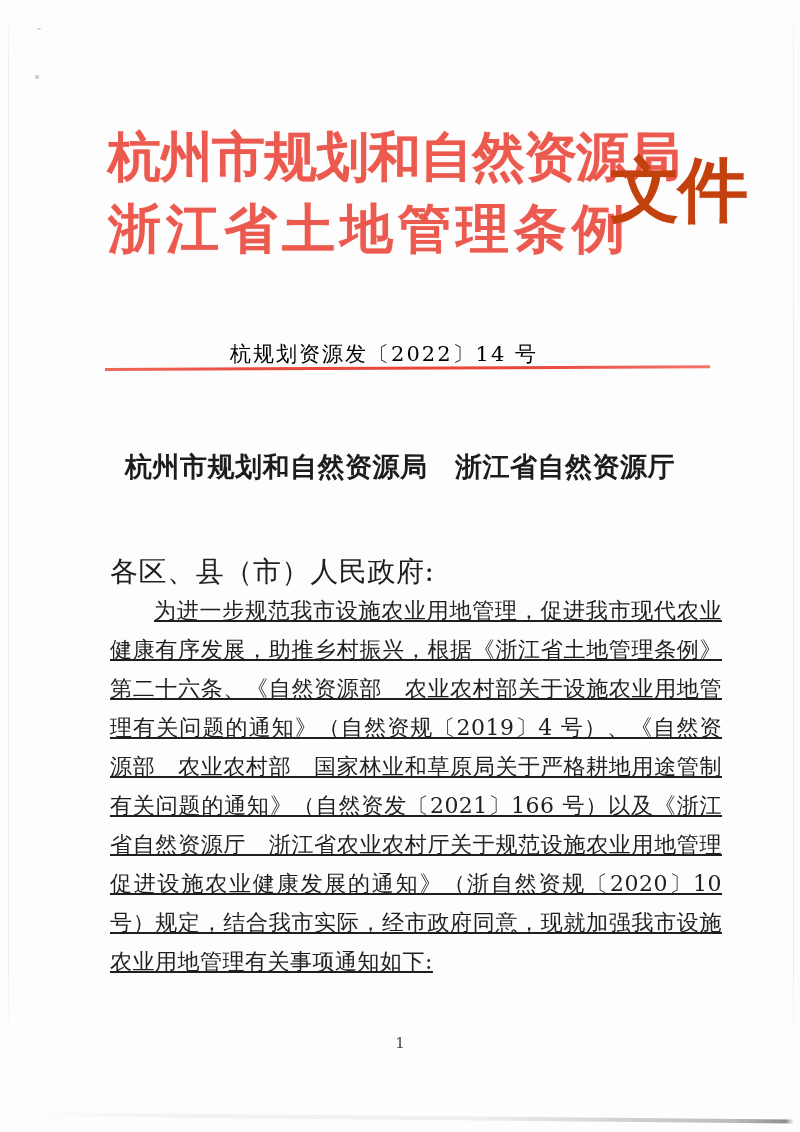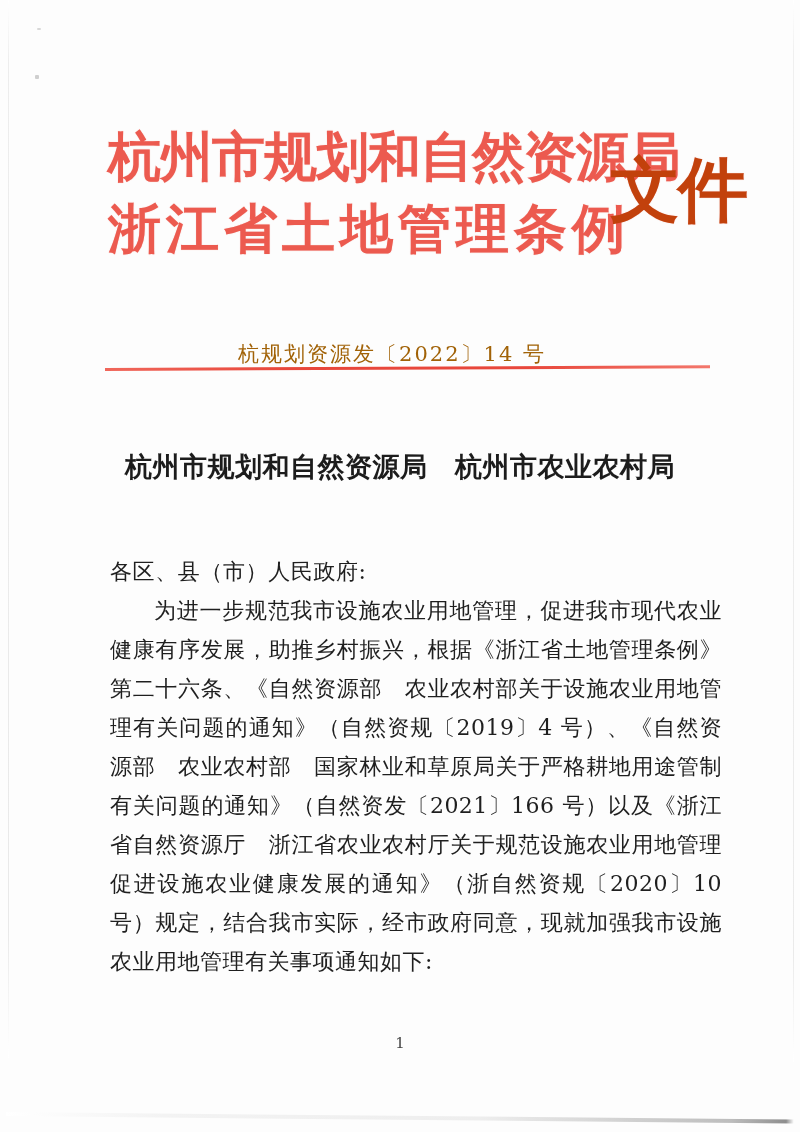--- a/index.html
+++ b/index.html
@@ -102,28 +102,28 @@
     line-height: 80px;
     color: #c2410c;
     white-space: nowrap;
     letter-spacing: -2px;
     text-shadow: 0 0 1px rgba(236,90,79,0.45);
   }
 
   
   .issue-number {
     position: absolute;
-    left: 8px;
+    left: 0;
     top: 340px;
     width: 768px;
     text-align: center;
     font-family: "DejaVu Serif", "Liberation Serif", serif;
     font-size: 21px;
     letter-spacing: 2px;
-    color: #a16207;
+    color: #000000;
   }
   .red-rule {
     position: absolute;
     left: 105px;
     top: 368px;
     width: 605px;
     height: 3px;
     background: linear-gradient(to right, #f0675b 0%, #e8473b 30%, #e8473b 70%, #f3776c 100%);
     transform: rotate(-0.25deg);
     transform-origin: left center;
@@ -149,36 +149,37 @@
 
   
   .body-block {
     position: absolute;
     left: 110px;
     top: 552px;
     width: 612px;
   }
   .salutation {
     font-family: "DejaVu Serif", "Liberation Serif", serif;
-    font-size: 22px;
+    font-size: 28px;
     line-height: 39px;
     color: #1f1f1f;
     letter-spacing: 0.6px;
   }
   .body-para {
     margin: 0;
     font-family: "DejaVu Serif", "Liberation Serif", serif;
     font-size: 22px;
     line-height: 39px;
     color: #1f1f1f;
     text-align: justify;
     text-align-last: left;
     text-indent: 2em;
     letter-spacing: 0.5px;
     word-break: break-all;
+    text-decoration: underline;
   }
 
   .page-number {
     position: absolute;
     left: 0;
     top: 1034px;
     width: 800px;
     text-align: center;
     font-family: "DejaVu Serif", "Liberation Serif", serif;
     font-size: 15px;
@@ -203,21 +204,21 @@
       <div class="masthead-line l2">浙江省土地管理条例</div>
     </div>
     <div class="masthead-suffix">文件</div>
   </div>
 
   <div class="issue-number">杭规划资源发〔2022〕14 号</div>
 
   <div class="red-rule"></div>
 
   <div class="doc-title">
-    <div class="doc-title-line">杭州市规划和自然资源局　杭州市农业农村局</div>
+    <div class="doc-title-line">杭州市规划和自然资源局　浙江省自然资源厅</div>
   </div>
 
   <div class="body-block">
     <div class="salutation">各区、县（市）人民政府:</div>
     <p class="body-para">为进一步规范我市设施农业用地管理，促进我市现代农业健康有序发展，助推乡村振兴，根据《浙江省土地管理条例》第二十六条、《自然资源部　农业农村部关于设施农业用地管理有关问题的通知》（自然资规〔2019〕4 号）、《自然资源部　农业农村部　国家林业和草原局关于严格耕地用途管制有关问题的通知》（自然资发〔2021〕166 号）以及《浙江省自然资源厅　浙江省农业农村厅关于规范设施农业用地管理促进设施农业健康发展的通知》（浙自然资规〔2020〕10 号）规定，结合我市实际，经市政府同意，现就加强我市设施农业用地管理有关事项通知如下:</p>
   </div>
 
   <div class="page-number">1</div>
 
 </div>

